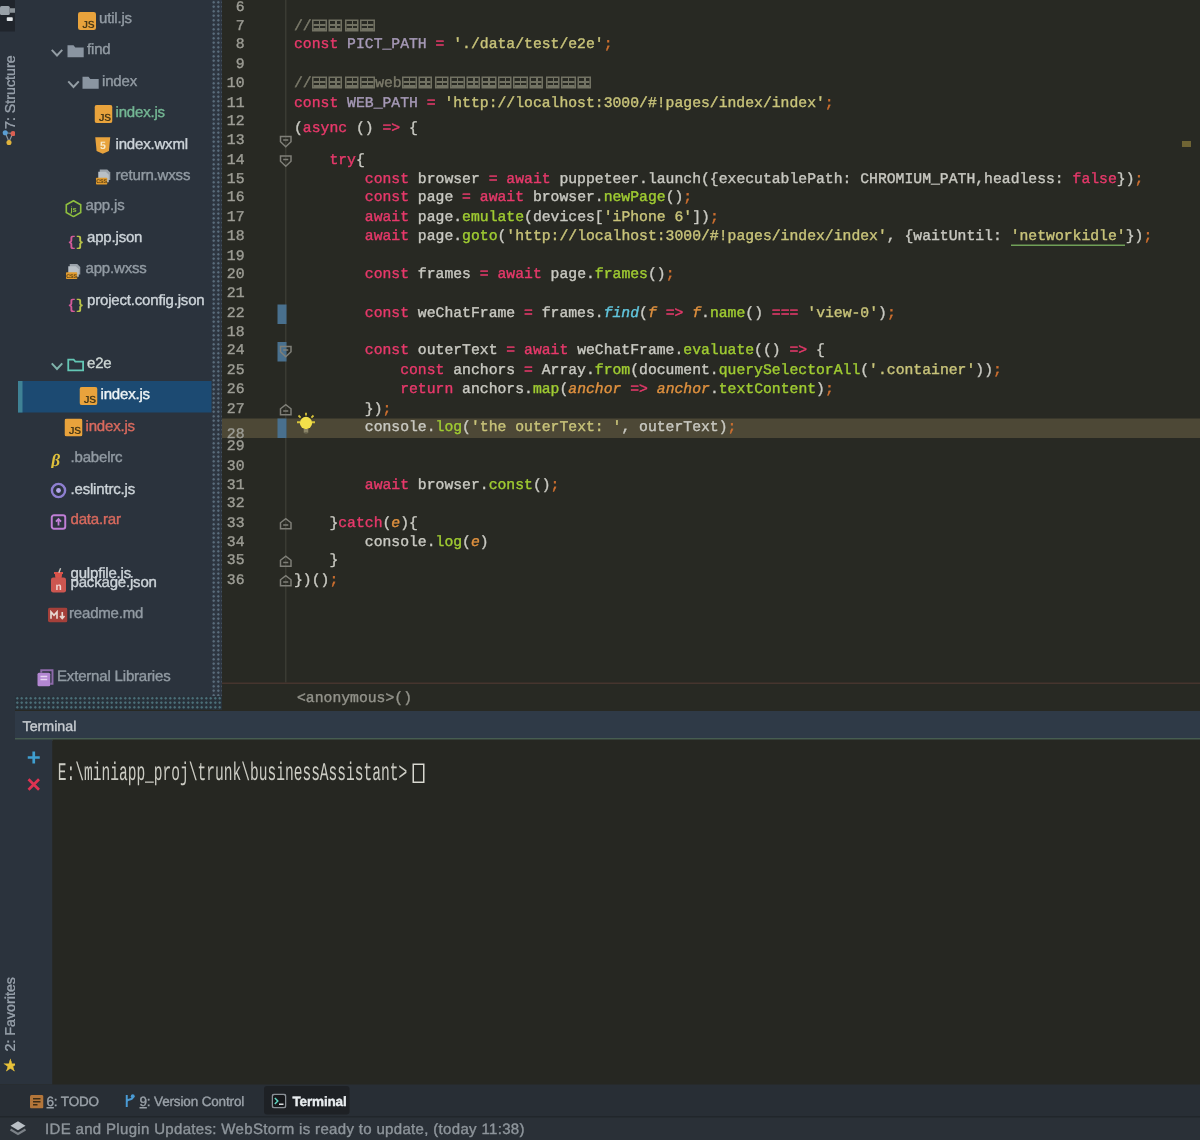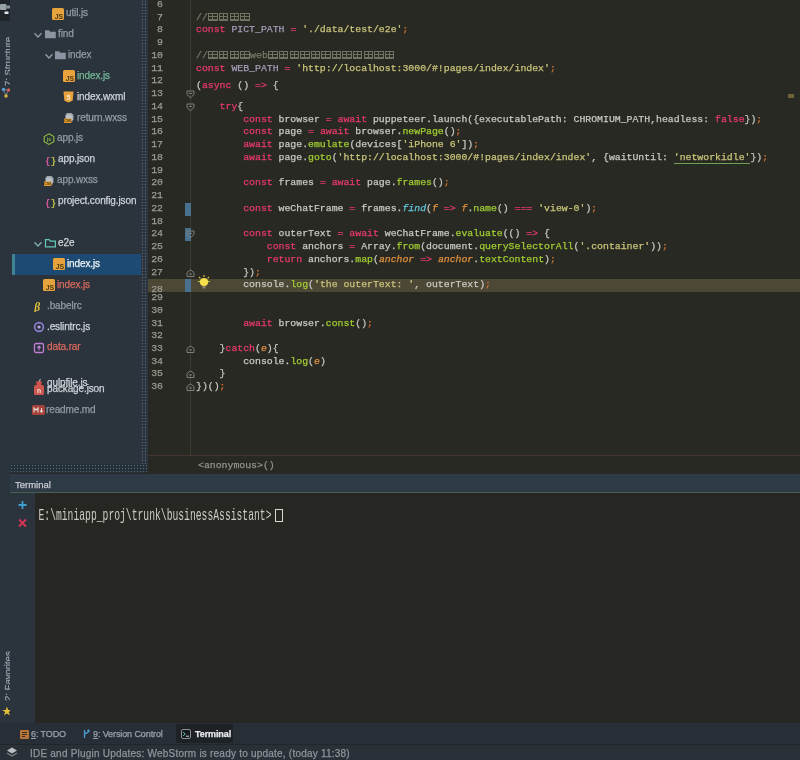--- a/index.html
+++ b/index.html
@@ -182,20 +182,28 @@
         </svg></span>
       <span style="position:absolute;left:37px;top:0;line-height:20.9px;color:#cdd4d9">package.json</span>
     </div>
 <div class="tr" style="top:400.15px">
       <span style="position:absolute;left:22px;top:4.5px"><svg width="13" height="10" viewBox="0 0 13 10">
           <rect width="13" height="10" rx="1.5" fill="#a5403a"></rect>
           <path d="M2 7.5 V3 L4 5.2 L6 3 V7.5" stroke="#e8d9d2" stroke-width="1.1" fill="none"></path>
           <path d="M9.5 3 V7 M8 5.7 L9.5 7.3 L11 5.7" stroke="#e8d9d2" stroke-width="1.1" fill="none"></path>
         </svg></span>
       <span style="position:absolute;left:36px;top:0;line-height:20.9px;color:#929ba3">readme.md</span>
+    </div>
+<div class="tr" style="top:441.95px">
+      <span style="position:absolute;left:14px;top:4.5px"><svg width="13" height="12" viewBox="0 0 13 12">
+          <rect x="1" y="2.5" width="8.5" height="9" rx="1" fill="#b387d2"></rect>
+          <path d="M3.5 2.5 V0.8 h7.5 v9 h-1.5" fill="none" stroke="#8e6aaa" stroke-width="1.3"></path>
+          <path d="M3 5 h4.5 M3 7 h4.5" stroke="#e6d4f2" stroke-width="0.9"></path>
+        </svg></span>
+      <span style="position:absolute;left:28px;top:0;line-height:20.9px;color:#929ba3">External Libraries</span>
     </div>
 <div id="tscroll"></div>
 </div>
 <div id="hscroll"></div>
 
 <div id="editor">
 <div id="lh28"></div>
 <div class="gn" style="top:-1.00px">6</div>
 <div class="gn" style="top:11.74px">7</div>
 <div class="gn" style="top:24.48px">8</div>

